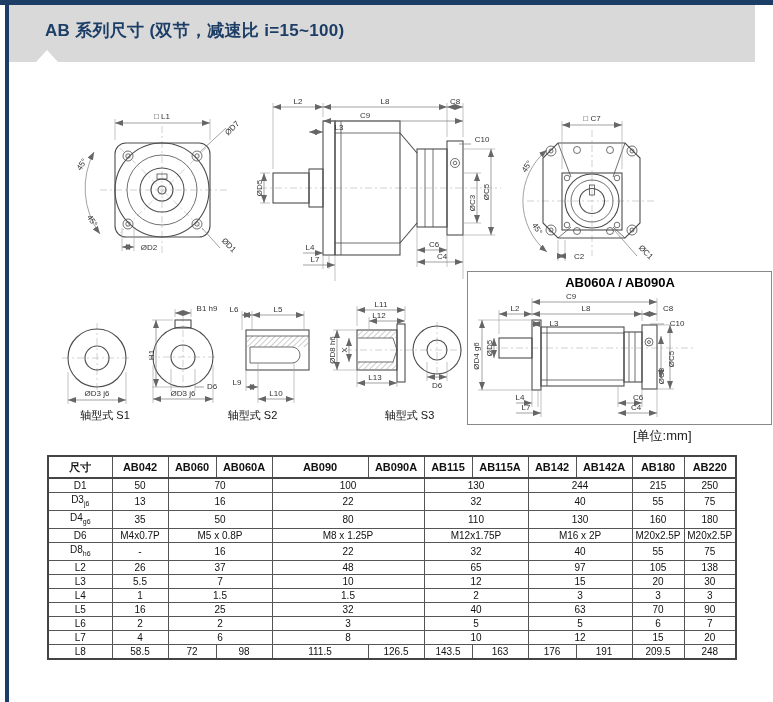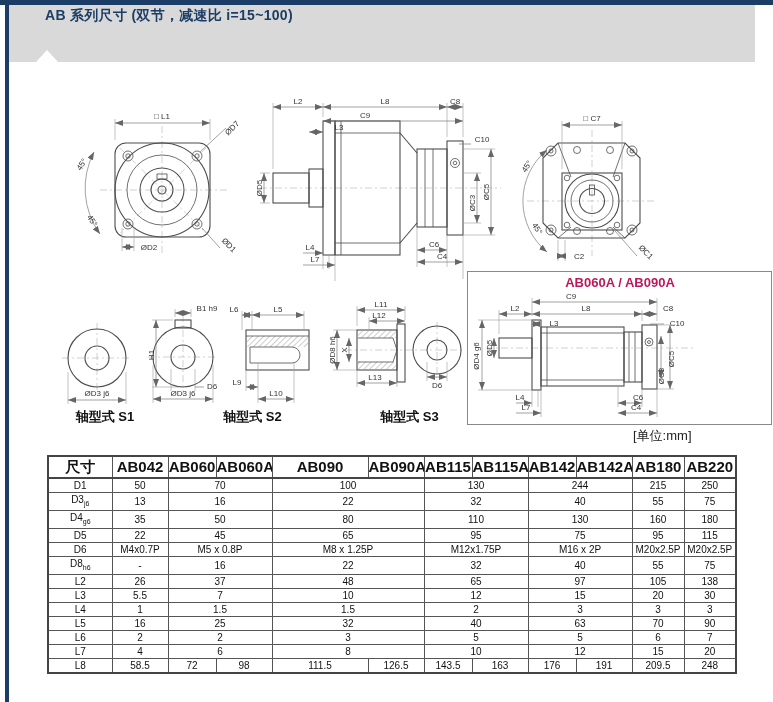--- a/index.html
+++ b/index.html
@@ -1,39 +1,39 @@
 <!DOCTYPE html>
 <html><head>
 <meta charset="utf-8">
 <style>
   html,body{margin:0;padding:0}
   body{width:773px;height:702px;position:relative;overflow:hidden;background:#fff;
        font-family:"Liberation Sans",sans-serif}
   .topbar{position:absolute;left:0;top:0;width:773px;height:5px;background:#1c3e66}
   .leftbar{position:absolute;left:5px;top:0;width:4px;height:702px;background:#1c3e66}
   .band{position:absolute;left:9px;top:5px;width:746px;height:57px;background:#d9d9d9}
-  .title{position:absolute;left:36px;top:2px;font-size:14px;font-weight:bold;color:#1c3e66;letter-spacing:.3px}
+  .title{position:absolute;left:36px;top:14px;font-size:17px;font-weight:bold;color:#1c3e66;letter-spacing:.3px}
   .notch{position:absolute;left:27px;bottom:0;width:0;height:0;
          border-left:11px solid transparent;border-right:11px solid transparent;border-bottom:12px solid #fff}
   svg.draw{position:absolute;overflow:visible}
   .oln{fill:none;stroke:#4d4d4d;stroke-width:1.1}
   .o2{fill:none;stroke:#4d4d4d;stroke-width:.8}
   .cl{stroke:#bdbdbd;stroke-width:.7;stroke-dasharray:7 3 2 3;fill:none}
   .dln{stroke:#7a7a7a;stroke-width:.7;fill:none}
   .ext{stroke:#9a9a9a;stroke-width:.6;fill:none}
   text.dim{font-size:8px;fill:#333;text-anchor:middle}
-  .caption{position:absolute;font-size:13px;font-weight:bold;color:#111;text-align:center}
+  .caption{position:absolute;font-size:11px;font-weight:normal;color:#111;text-align:center}
   .abbox{position:absolute;left:467px;top:271px;width:303px;height:152px;border:1px solid #888;background:#fff}
-  .abtitle{position:absolute;top:3px;left:1px;right:0;text-align:center;font-weight:bold;font-size:13px;color:#be185d}
+  .abtitle{position:absolute;top:3px;left:1px;right:0;text-align:center;font-weight:bold;font-size:13px;color:#000000}
   .unit{position:absolute;left:633px;top:427px;font-size:13px;color:#222}
   .tablewrap{position:absolute;left:47px;top:455px;width:692px;height:247px;overflow:hidden}
   table{border-collapse:collapse;table-layout:fixed;width:688px;border:2px solid #444}
   th,td{border:1px solid #555;text-align:center;padding:0;font-size:10px;color:#111;
         height:13px;line-height:13px;white-space:nowrap;overflow:hidden}
-  thead th{height:20px;line-height:20px;font-weight:bold;font-size:15px;border-bottom:2px solid #444}
+  thead th{height:20px;line-height:20px;font-weight:bold;font-size:11px;border-bottom:2px solid #444}
   td sub,th sub{font-size:7px}
 </style>
 </head>
 <body>
 
 <div class="topbar"></div>
 <div class="leftbar"></div>
 <div class="band">
   <div class="title">AB 系列尺寸 (双节，减速比 i=15~100)</div>
   <div class="notch"></div>
@@ -449,30 +449,20 @@
           <td>D4<sub>g6</sub></td>
           <td colspan="1">35</td>
           <td colspan="2">50</td>
           <td colspan="2">80</td>
           <td colspan="2">110</td>
           <td colspan="2">130</td>
           <td colspan="1">160</td>
           <td colspan="1">180</td>
         </tr>
         <tr>
-          <td>D5</td>
-          <td colspan="1">22</td>
-          <td colspan="2">45</td>
-          <td colspan="2">65</td>
-          <td colspan="2">95</td>
-          <td colspan="2">75</td>
-          <td colspan="1">95</td>
-          <td colspan="1">115</td>
-        </tr>
-        <tr>
           <td>D6</td>
           <td colspan="1">M4x0.7P</td>
           <td colspan="2">M5 x 0.8P</td>
           <td colspan="2">M8 x 1.25P</td>
           <td colspan="2">M12x1.75P</td>
           <td colspan="2">M16 x 2P</td>
           <td colspan="1">M20x2.5P</td>
           <td colspan="1">M20x2.5P</td>
         </tr>
         <tr>

